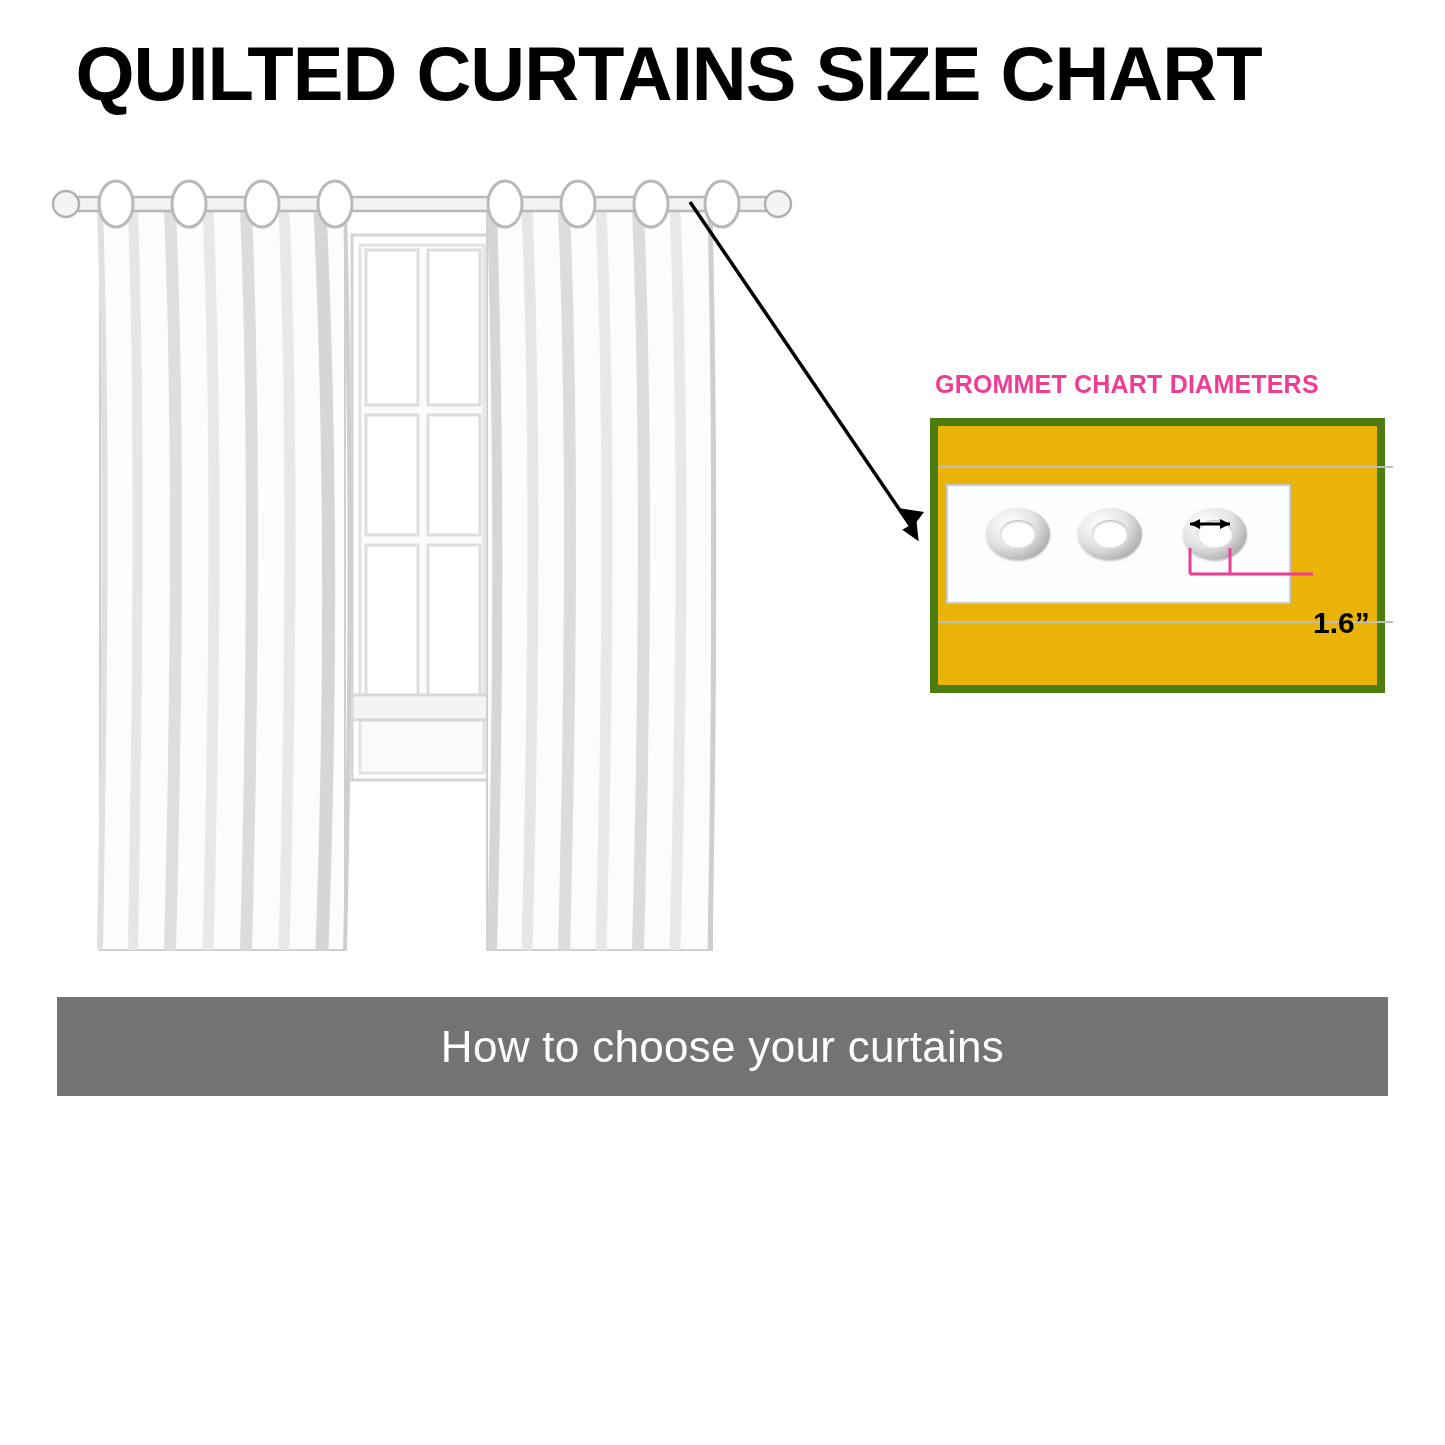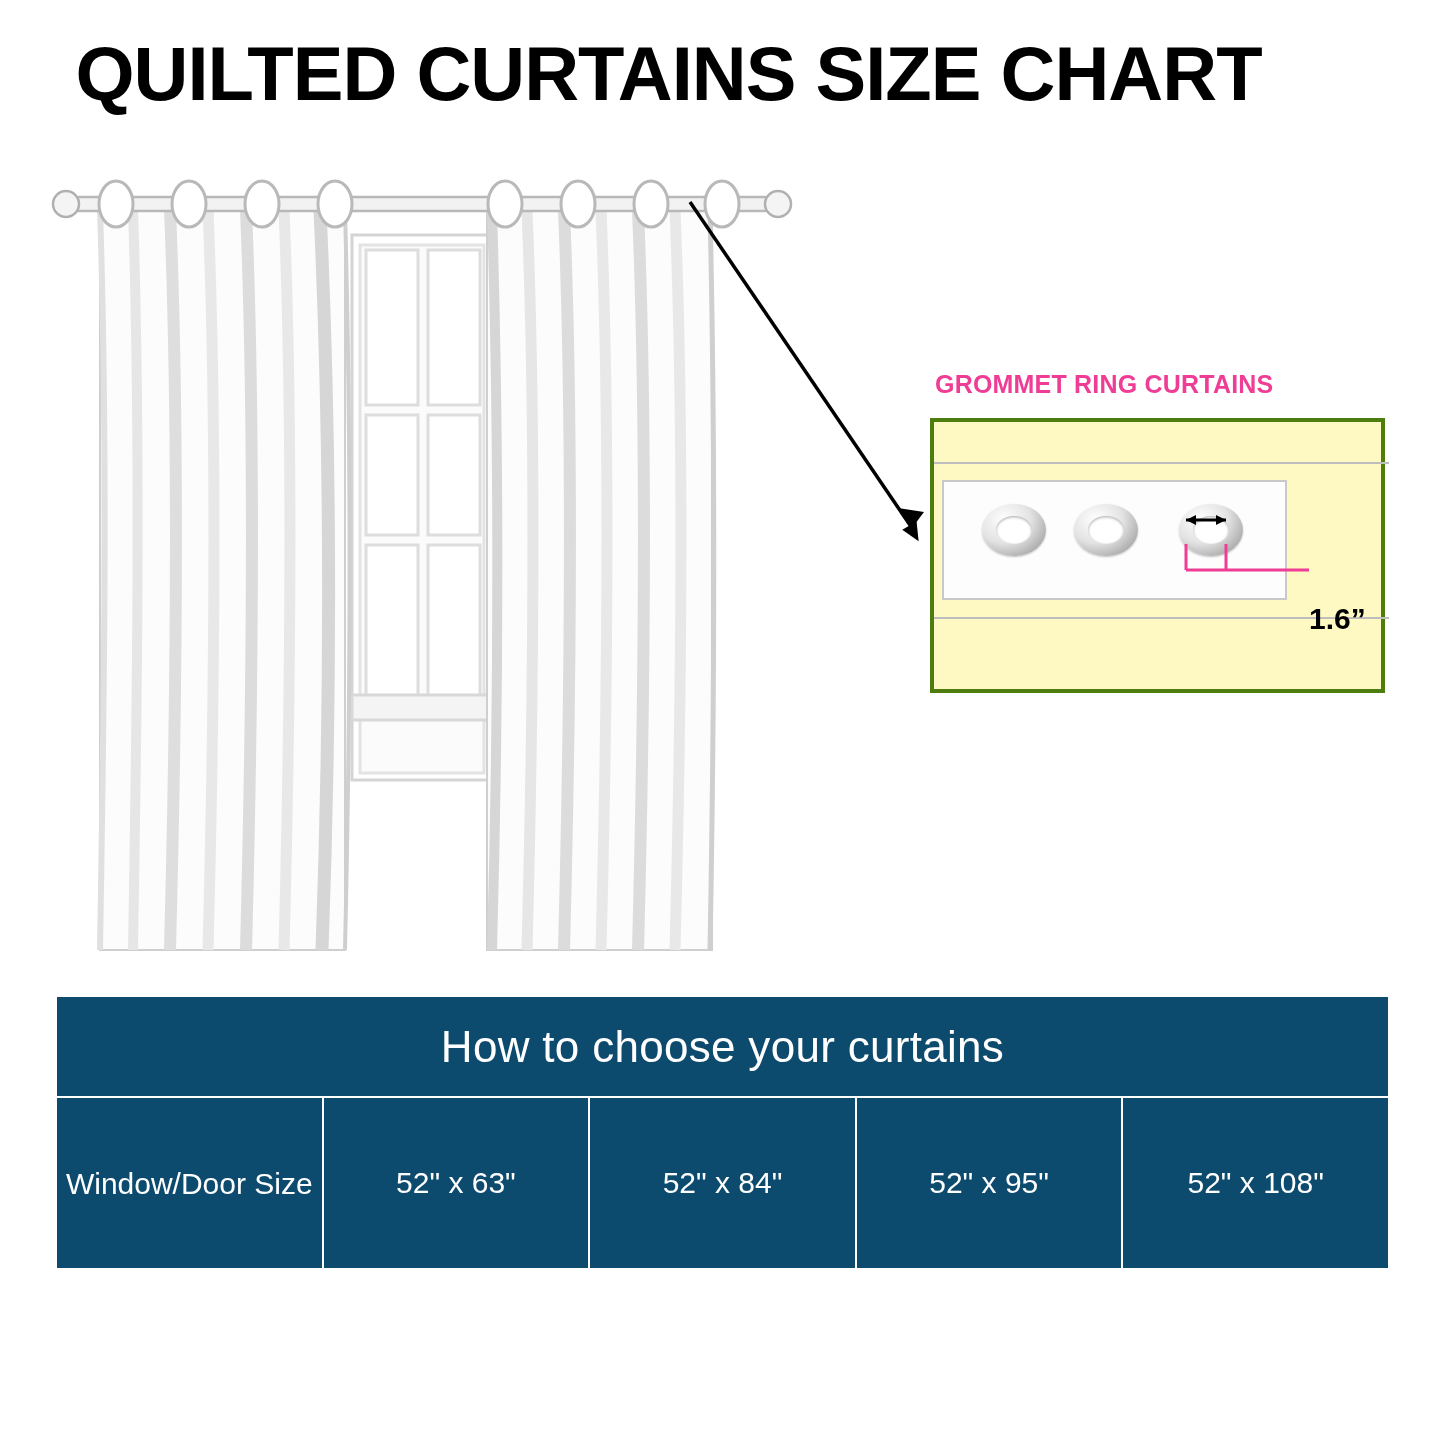--- a/index.html
+++ b/index.html
@@ -58,22 +58,22 @@
     color: #ef3d96;
     letter-spacing: 0.2px;
     white-space: nowrap;
   }
   #grommet-box {
     position: absolute;
     top: 48px;
     left: 0px;
     width: 455px;
     height: 275px;
-    border: 4px solid #4d7c0f;
-    background: #fef9c3;
+    border: 8px solid #4d7c0f;
+    background: #eab308;
     box-sizing: border-box;
   }
   .grommet-band {
     position: absolute;
     left: 8px;
     top: 58px;
     width: 345px;
     height: 120px;
     border: 2px solid #c9c9c9;
     background: #fdfdfd;
@@ -121,21 +121,21 @@
     position: absolute;
     left: 55px;
     top: 995px;
     width: 1335px;
     border-collapse: collapse;
     table-layout: fixed;
   }
   #size-table td {
     border: 2px solid #ffffff;
     color: #ffffff;
-    background: #0c4a6e;
+    background: #737373;
     text-align: center;
     vertical-align: middle;
     font-size: 30px;
     font-weight: 400;
     line-height: 1.25;
     padding: 10px 6px;
   }
   #size-table td.header-cell {
     font-size: 44px;
     font-weight: 400;
@@ -212,21 +212,21 @@
 
     <g>
       <line x1="690" y1="52" x2="912" y2="378" stroke="#000" stroke-width="3.5"></line>
       <polygon points="905,385 925,385 912,370" fill="#000" transform="rotate(35 912 378)"></polygon>
       <polygon points="912,378 898,358 924,362" fill="#000"></polygon>
     </g>
   </svg>
 </div>
 
 <div id="grommet-panel">
-  <div id="grommet-title">GROMMET RING CURTAINS</div>
+  <div id="grommet-title">GROMMET CHART DIAMETERS</div>
 
   <div id="grommet-box">
     <div class="grommet-line" style="top:40px;"></div>
     <div class="grommet-line" style="top:195px;"></div>
     <div class="grommet-band"></div>
 
     <div class="ring" style="left:48px; top:82px;"></div>
     <div class="ring" style="left:140px; top:82px;"></div>
     <div class="ring" style="left:245px; top:82px;"></div>
 
@@ -241,21 +241,14 @@
 
     <div id="dim-label">1.6”</div>
   </div>
 </div>
 
 <table id="size-table">
   <tbody>
     <tr>
       <td class="header-cell" colspan="5">How to choose your curtains</td>
     </tr>
-    <tr class="row-window">
-      <td class="row-label col-label">Window/Door Size</td>
-      <td>52" x 63"</td>
-      <td>52" x 84"</td>
-      <td>52" x 95"</td>
-      <td>52" x 108"</td>
-    </tr>
   </tbody>
 </table>
 
 </body></html>

